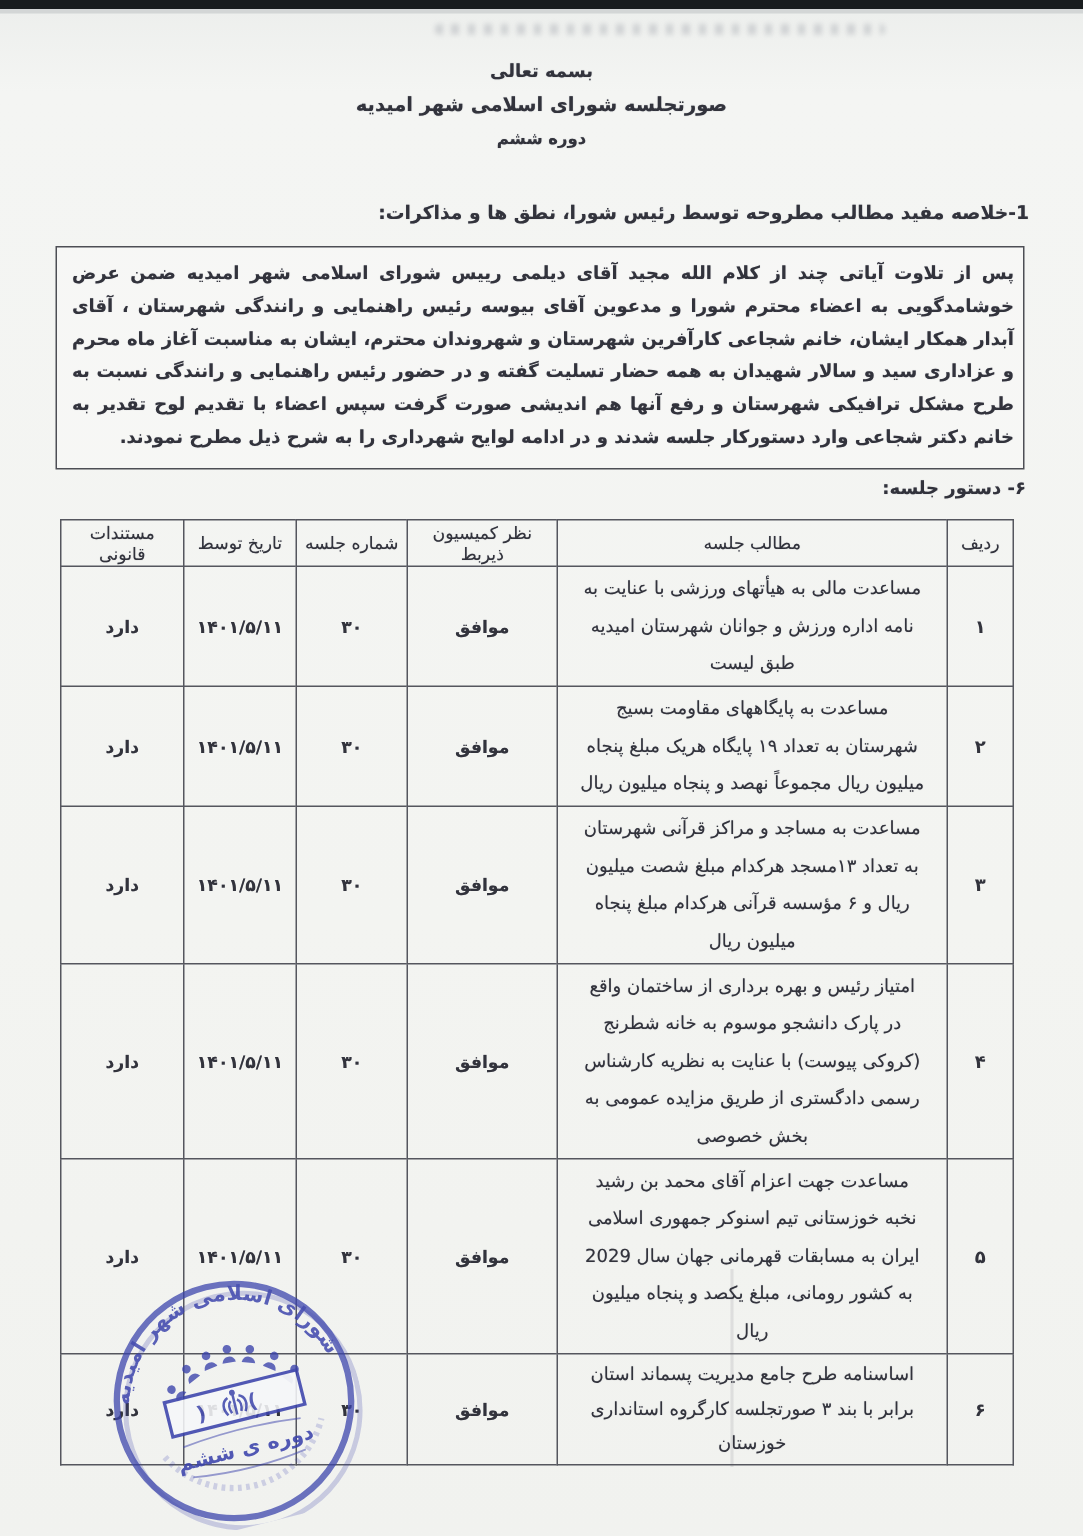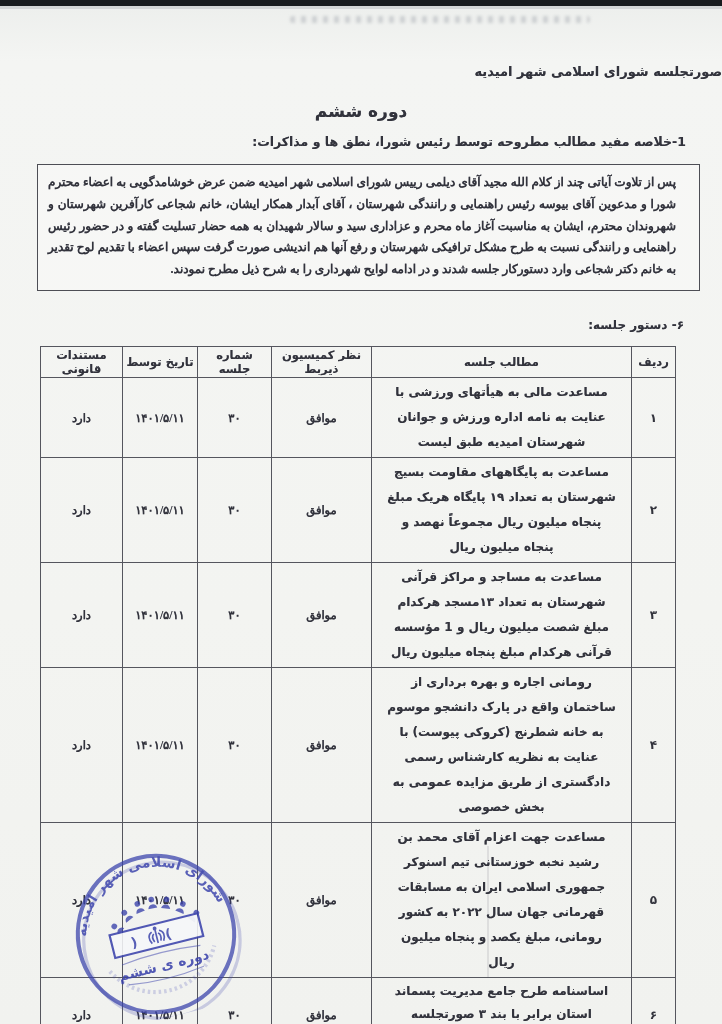--- a/index.html
+++ b/index.html
@@ -13,57 +13,58 @@
   .top-edge{position:absolute;top:0;left:0;width:722px;height:6px;background:#181c1e;}
   .top-edge2{position:absolute;top:6px;left:0;width:722px;height:3px;background:#b9bec0;opacity:.5;}
   .bleed{position:absolute;top:16px;left:290px;width:300px;height:7px;
     background:repeating-linear-gradient(90deg,rgba(125,130,142,.28) 0 5px,rgba(125,130,142,0) 5px 11px);
     filter:blur(1.6px);border-radius:3px;}
   .crease{position:absolute;left:487px;top:846px;width:2px;height:132px;background:rgba(150,152,160,.22);}
 
   .doc-header{position:absolute;top:40px;left:0;width:722px;text-align:center;font-weight:bold;
     text-shadow:0 0 .6px rgba(50,52,70,.55);}
   .doc-header .l1{font-size:12px;letter-spacing:.3px;}
-  .doc-header .l2{font-size:13px;margin-top:24px;text-align:right;}
-  .doc-header .l3{font-size:17px;margin-top:22px;}
+  .doc-header .l2{font-size:13px;margin-top:9px;}
+  .doc-header .l3{font-size:11px;margin-top:8px;}
 
   .h5{position:absolute;top:134px;right:36px;font-size:12.5px;font-weight:bold;
     text-shadow:0 0 .5px rgba(50,52,70,.5);}
 
   .summary-box{position:absolute;top:164px;left:37px;width:628px;
-    border:1.3px solid #4d4e55;padding:7px 23px 9px 10px;
+    border:1.3px solid #4d4e55;padding:7px 6px 9px 10px;
     font-size:12px;font-weight:bold;line-height:21.8px;text-align:justify;
-    text-shadow:0 0 .5px rgba(50,52,70,.45);background:rgba(255,255,255,.25);font-family:Liberation Serif, serif;}
+    text-shadow:0 0 .5px rgba(50,52,70,.45);background:rgba(255,255,255,.25);}
 
   .h6{position:absolute;top:318px;right:38px;font-size:12px;font-weight:bold;
     text-shadow:0 0 .5px rgba(50,52,70,.5);}
 
   table.agenda{position:absolute;top:346px;right:46px;width:635px;border-collapse:collapse;
     table-layout:fixed;direction:rtl;}
   table.agenda td,table.agenda th{border:1.1px solid #55565e;vertical-align:middle;
     text-align:center;overflow:hidden;}
-  table.agenda th{font-size:11.5px;font-weight:bold;height:30px;padding:0 2px;
+  table.agenda th{font-size:11.5px;font-weight:normal;height:30px;padding:0 2px;
     text-shadow:0 0 .5px rgba(50,52,70,.5);}
-  td.agenda-cell{font-size:12px;font-weight:bold;line-height:25px;padding:2px 14px;
+  td.agenda-cell{font-size:12px;font-weight:normal;line-height:25px;padding:2px 14px;
     text-shadow:0 0 .5px rgba(50,52,70,.5);margin-top:40px;}
-  td.small-cell{font-size:11.5px;font-weight:bold;text-shadow:0 0 .4px rgba(50,52,70,.45);font-family:Liberation Serif, serif;}
+  td.small-cell{font-size:11.5px;font-weight:bold;text-shadow:0 0 .4px rgba(50,52,70,.45);}
   td.num-cell{font-size:12px;font-weight:bold;}
 
   .stamp-wrap{position:absolute;left:72px;top:850px;width:168px;height:168px;
     transform:rotate(-14deg);opacity:.92;}
 </style>
 </head>
 <body>
 
 <div class="top-edge"></div>
 <div class="top-edge2"></div>
 <div class="bleed"></div>
 <div class="crease"></div>
 
 <div class="doc-header">
+  <div class="l1">بسمه تعالی</div>
   <div class="l2">صورتجلسه شورای اسلامی شهر امیدیه</div>
   <div class="l3">دوره ششم</div>
 </div>
 
 <div class="h5">1-خلاصه مفید مطالب مطروحه توسط رئیس شورا، نطق ها و مذاکرات:</div>
 
 <div class="summary-box">
   <span>پس از تلاوت آیاتی چند از کلام الله مجید آقای دیلمی رییس شورای اسلامی شهر امیدیه ضمن عرض خوشامدگویی به اعضاء محترم شورا و مدعوین آقای بیوسه رئیس راهنمایی و رانندگی شهرستان ، آقای آبدار همکار ایشان، خانم شجاعی کارآفرین شهرستان و شهروندان محترم، ایشان به مناسبت آغاز ماه محرم و عزاداری سید و سالار شهیدان به همه حضار تسلیت گفته و در حضور رئیس راهنمایی و رانندگی نسبت به طرح مشکل ترافیکی شهرستان و رفع آنها هم اندیشی صورت گرفت سپس اعضاء با تقدیم لوح تقدیر به خانم دکتر شجاعی وارد دستورکار جلسه شدند و در ادامه لوایح شهرداری را به شرح ذیل مطرح نمودند.</span>
 </div>
 
@@ -98,37 +99,37 @@
   <tr style="height:80px">
     <td class="num-cell">۲</td>
     <td class="agenda-cell">مساعدت به پایگاههای مقاومت بسیج شهرستان به تعداد ۱۹ پایگاه هریک مبلغ پنجاه میلیون ریال مجموعاً نهصد و پنجاه میلیون ریال</td>
     <td class="small-cell">موافق</td>
     <td class="small-cell">۳۰</td>
     <td class="small-cell">۱۴۰۱/۵/۱۱</td>
     <td class="small-cell">دارد</td>
   </tr>
   <tr style="height:82px">
     <td class="num-cell">۳</td>
-    <td class="agenda-cell">مساعدت به مساجد و مراکز قرآنی شهرستان به تعداد ۱۳مسجد هرکدام مبلغ شصت میلیون ریال و 1 مؤسسه قرآنی هرکدام مبلغ پنجاه میلیون ریال</td>
+    <td class="agenda-cell">مساعدت به مساجد و مراکز قرآنی شهرستان به تعداد ۱۳مسجد هرکدام مبلغ شصت میلیون ریال و ۶ مؤسسه قرآنی هرکدام مبلغ پنجاه میلیون ریال</td>
     <td class="small-cell">موافق</td>
     <td class="small-cell">۳۰</td>
     <td class="small-cell">۱۴۰۱/۵/۱۱</td>
     <td class="small-cell">دارد</td>
   </tr>
   <tr style="height:86px">
     <td class="num-cell">۴</td>
-    <td class="agenda-cell">رومانی اجاره و بهره برداری از ساختمان واقع در پارک دانشجو موسوم به خانه شطرنج (کروکی پیوست) با عنایت به نظریه کارشناس رسمی دادگستری از طریق مزایده عمومی به بخش خصوصی</td>
+    <td class="agenda-cell">امتیاز رئیس و بهره برداری از ساختمان واقع در پارک دانشجو موسوم به خانه شطرنج (کروکی پیوست) با عنایت به نظریه کارشناس رسمی دادگستری از طریق مزایده عمومی به بخش خصوصی</td>
     <td class="small-cell">موافق</td>
     <td class="small-cell">۳۰</td>
     <td class="small-cell">۱۴۰۱/۵/۱۱</td>
     <td class="small-cell">دارد</td>
   </tr>
   <tr style="height:86px">
     <td class="num-cell">۵</td>
-    <td class="agenda-cell">مساعدت جهت اعزام آقای محمد بن رشید نخبه خوزستانی تیم اسنوکر جمهوری اسلامی ایران به مسابقات قهرمانی جهان سال ۲۰۲۲ به کشور رومانی، مبلغ یکصد و پنجاه میلیون ریال</td>
+    <td class="agenda-cell">مساعدت جهت اعزام آقای محمد بن رشید نخبه خوزستانی تیم اسنوکر جمهوری اسلامی ایران به مسابقات قهرمانی جهان سال 2029 به کشور رومانی، مبلغ یکصد و پنجاه میلیون ریال</td>
     <td class="small-cell">موافق</td>
     <td class="small-cell">۳۰</td>
     <td class="small-cell">۱۴۰۱/۵/۱۱</td>
     <td class="small-cell">دارد</td>
   </tr>
   <tr style="height:62px">
     <td class="num-cell">۶</td>
     <td class="agenda-cell" style="line-height:23px">اساسنامه طرح جامع مدیریت پسماند استان برابر با بند ۳ صورتجلسه کارگروه استانداری خوزستان</td>
     <td class="small-cell">موافق</td>
     <td class="small-cell">۳۰</td>

